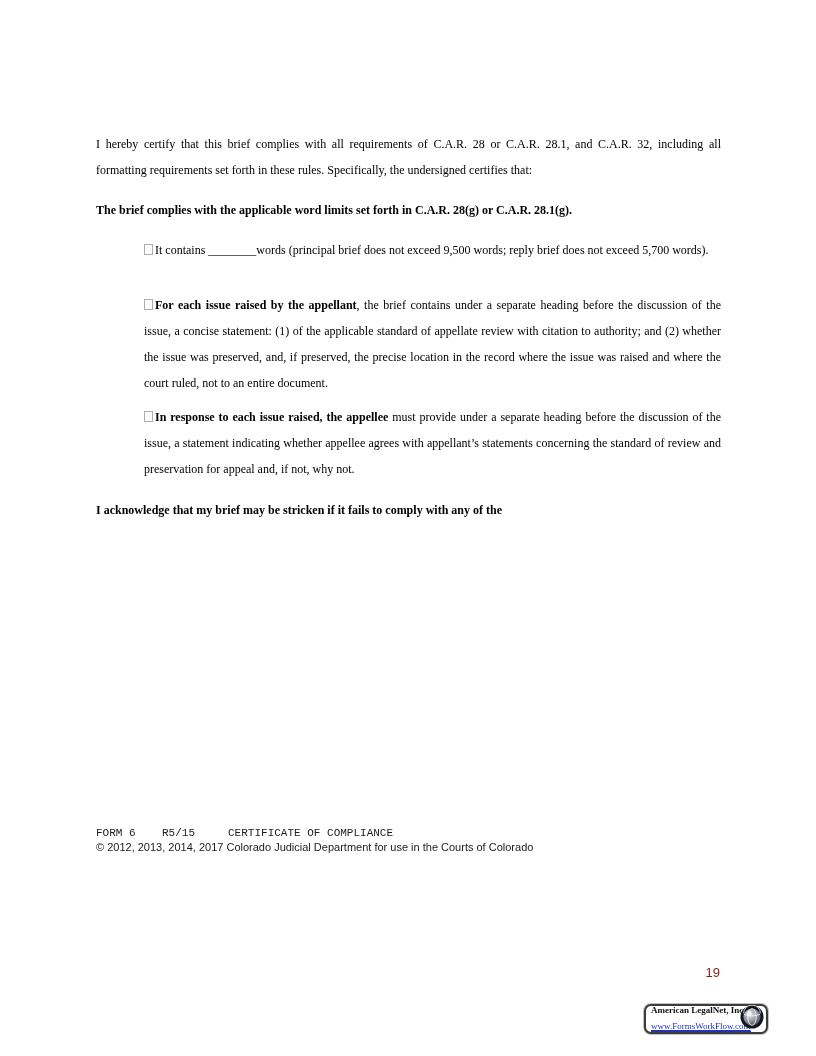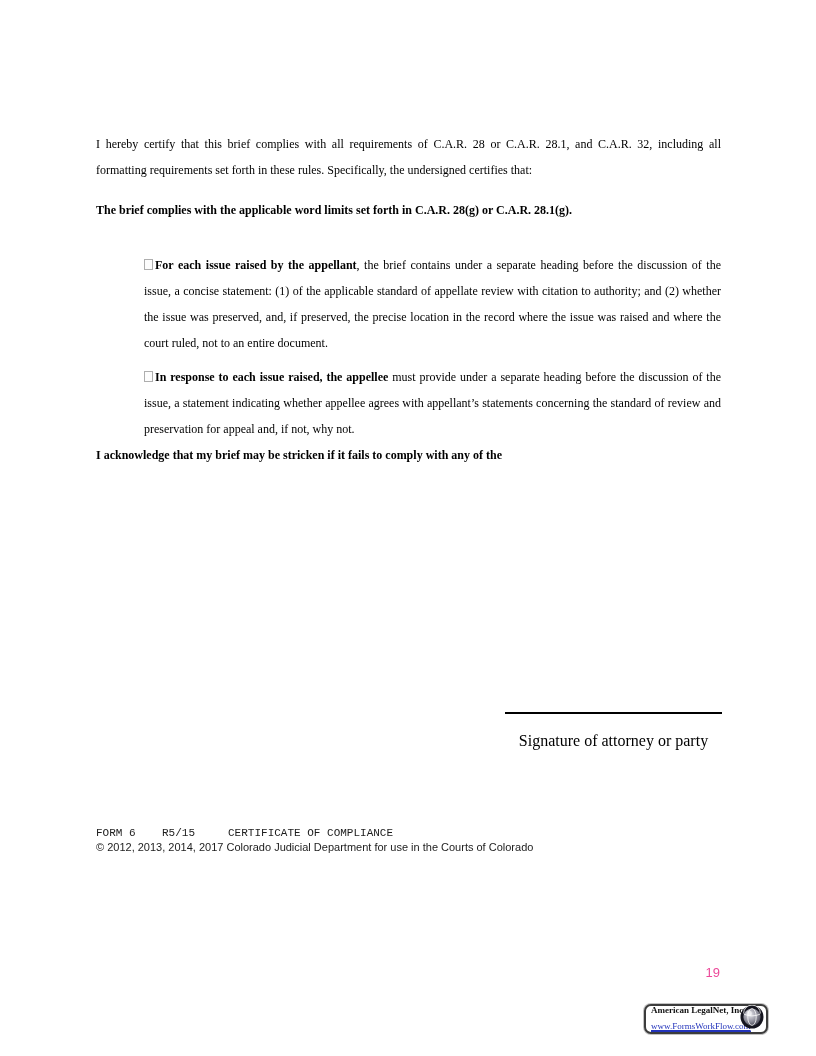--- a/index.html
+++ b/index.html
@@ -19,21 +19,21 @@
   .para {
     font-size:12px; line-height:26px; text-align:justify;
   }
   .bold { font-weight:bold; }
   .intro       { margin-top:131px; }
   .h-word      { margin-top:14px; font-weight:bold; }
   .item-contains { margin-top:14px; margin-left:48px; width:577px; }
   .h-standard  { margin-top:13px; font-weight:bold; }
   .item-appellant { margin-top:29px; margin-left:48px; width:577px; }
   .item-appellee  { margin-top:8px; margin-left:48px; width:577px; }
-  .acknowledge { font-weight:bold; text-align:left; }
+  .acknowledge { margin-top:15px; font-weight:bold; text-align:left; }
   .checkbox {
     display:inline-block;
     width:9px; height:11px;
     border:1px solid #aeaeae;
     margin-right:2px;
     vertical-align:-1px;
     background:#fdfdfd;
   }
   .blank-field { letter-spacing:0; }
   .sig-block {
@@ -47,21 +47,21 @@
   .footer {
     position:absolute; left:96px; top:827px;
     font-family:"Liberation Sans", sans-serif;
     font-size:11px; line-height:13.5px; color:#1c1c1c;
   }
   .footer .form-line { white-space:pre;font-family:Liberation Mono, monospace; }
   .page-number {
     position:absolute; top:965px; left:640px; width:80px;
     text-align:right;
     font-family:"Liberation Sans", sans-serif;
-    font-size:13px; color:#ec4899;
+    font-size:13px; color:#7f1d1d;
   }
   .aln-box {
     position:absolute; left:644px; top:1004px;
     width:124px; height:30px;
     border:2px solid #3c3c3c;
     border-radius:7px;
     box-shadow:0 0 0 1px #c2c2c2;
     background:#fff;
     display:flex; align-items:center;
     padding:1px 2px 1px 5px;
@@ -85,39 +85,38 @@
 </head>
 <body>
 
 <div class="page">
   <div class="content">
 
     <p class="para intro">I hereby certify that this brief complies with all requirements of C.A.R. 28 or C.A.R. 28.1, and C.A.R. 32, including all formatting requirements set forth in these rules.  Specifically, the undersigned certifies that:</p>
 
     <p class="para h-word">The brief complies with the applicable word limits set forth in C.A.R. 28(g) or C.A.R. 28.1(g).</p>
 
+    <p class="para item-contains">
+      <span class="checkbox"></span><span>It contains </span><span class="blank-field">________</span><span>words (principal brief does not exceed 9,500 words; reply brief does not exceed 5,700 words).</span>
+    </p>
 
 
     <p class="para item-appellant">
       <span class="checkbox"></span><span class="bold">For each issue raised by the appellant</span><span>, the brief contains under a separate heading before the discussion of the issue, a concise statement: (1) of the applicable standard of appellate review with citation to authority; and (2) whether the issue was preserved, and, if preserved, the precise location in the record where the issue was raised and where the court ruled, not to an entire document.</span>
     </p>
 
     <p class="para item-appellee">
       <span class="checkbox"></span><span class="bold">In response to each issue raised, the appellee</span><span> must provide under a separate heading before the discussion of the issue, a statement indicating whether appellee agrees with appellant’s statements concerning the standard of review and preservation for appeal and, if not, why not.</span>
     </p>
 
     <p class="para acknowledge">
       <span>I acknowledge that my brief may be stricken if it fails to comply with any of the</span><br>
     </p>
   </div>
 
-  <div class="sig-block">
-    <div class="sig-line"></div>
-    <div class="sig-label">Signature of attorney or party</div>
-  </div>
 
   <div class="footer">
     <div class="form-line">FORM 6    R5/15     CERTIFICATE OF COMPLIANCE</div>
     <div>© 2012, 2013, 2014, 2017 Colorado Judicial Department for use in the Courts of Colorado</div>
   </div>
 
   <div class="page-number">19</div>
 
   <div class="aln-box">
     <div class="aln-text">

